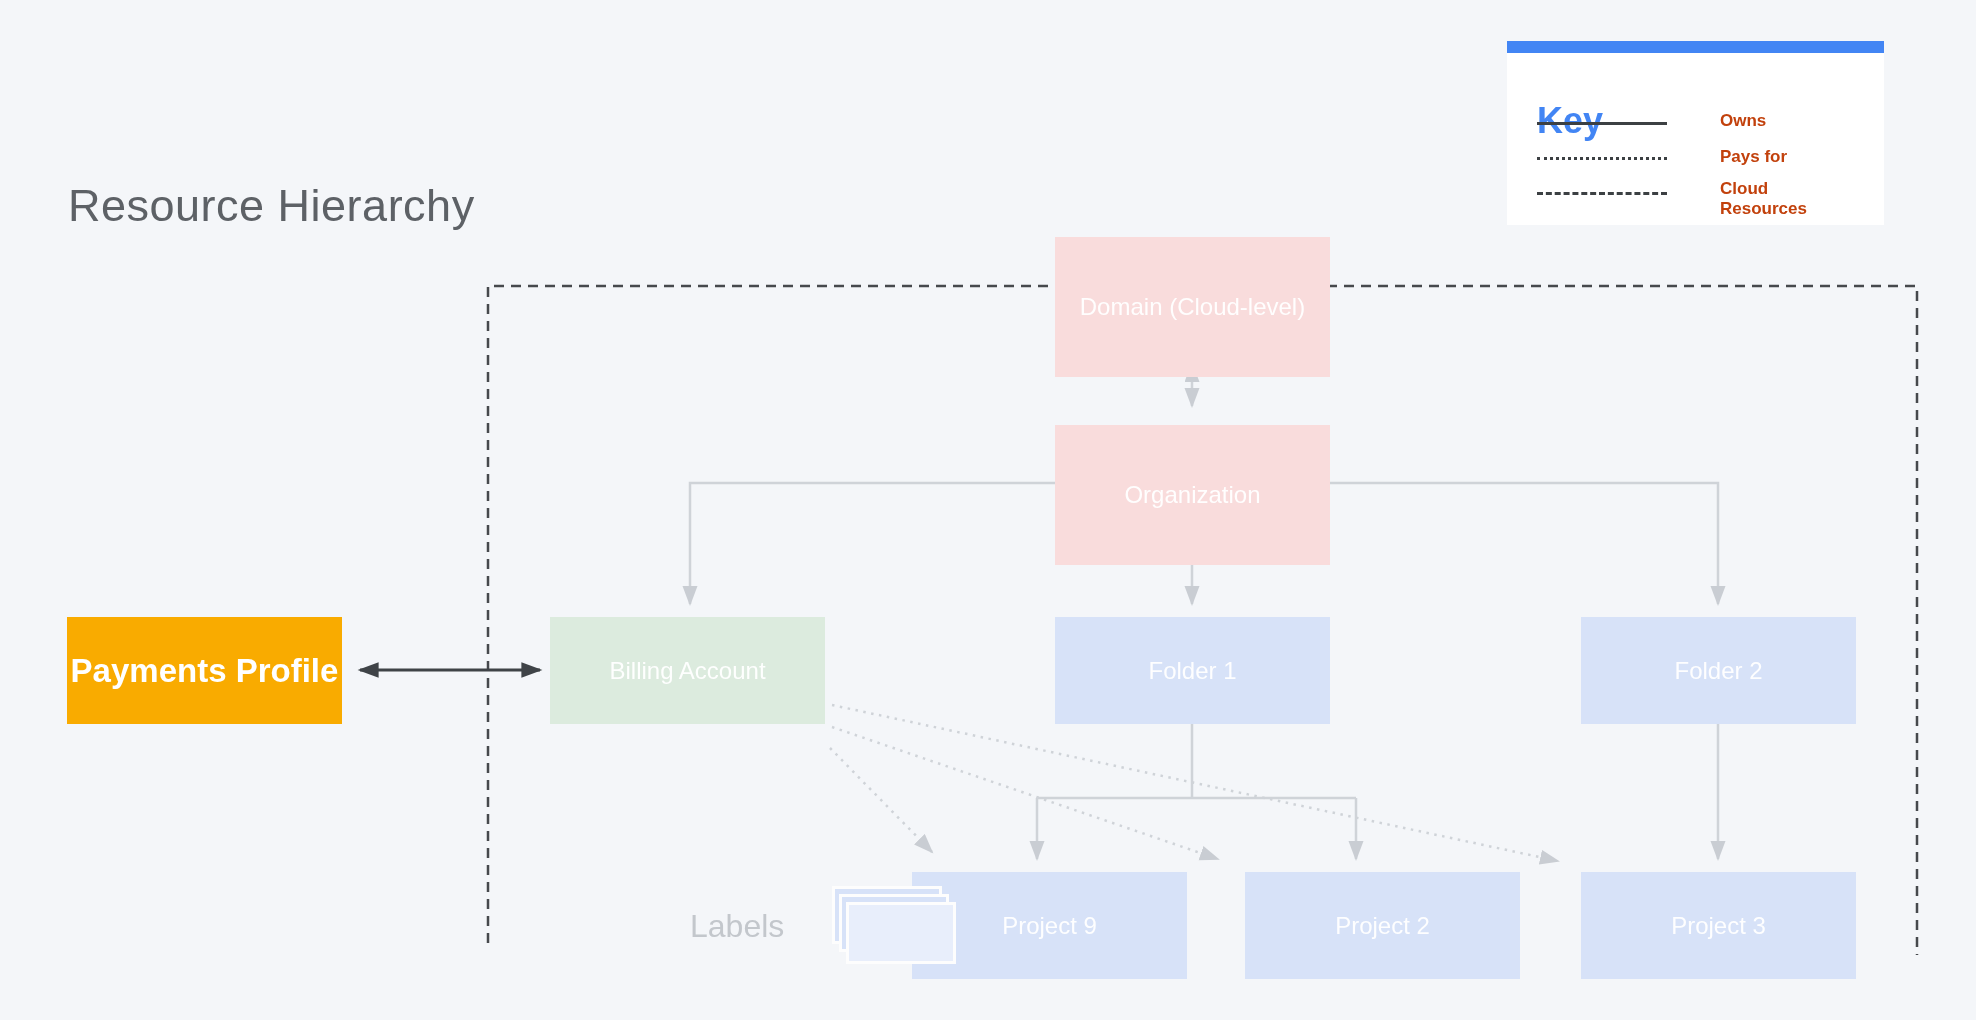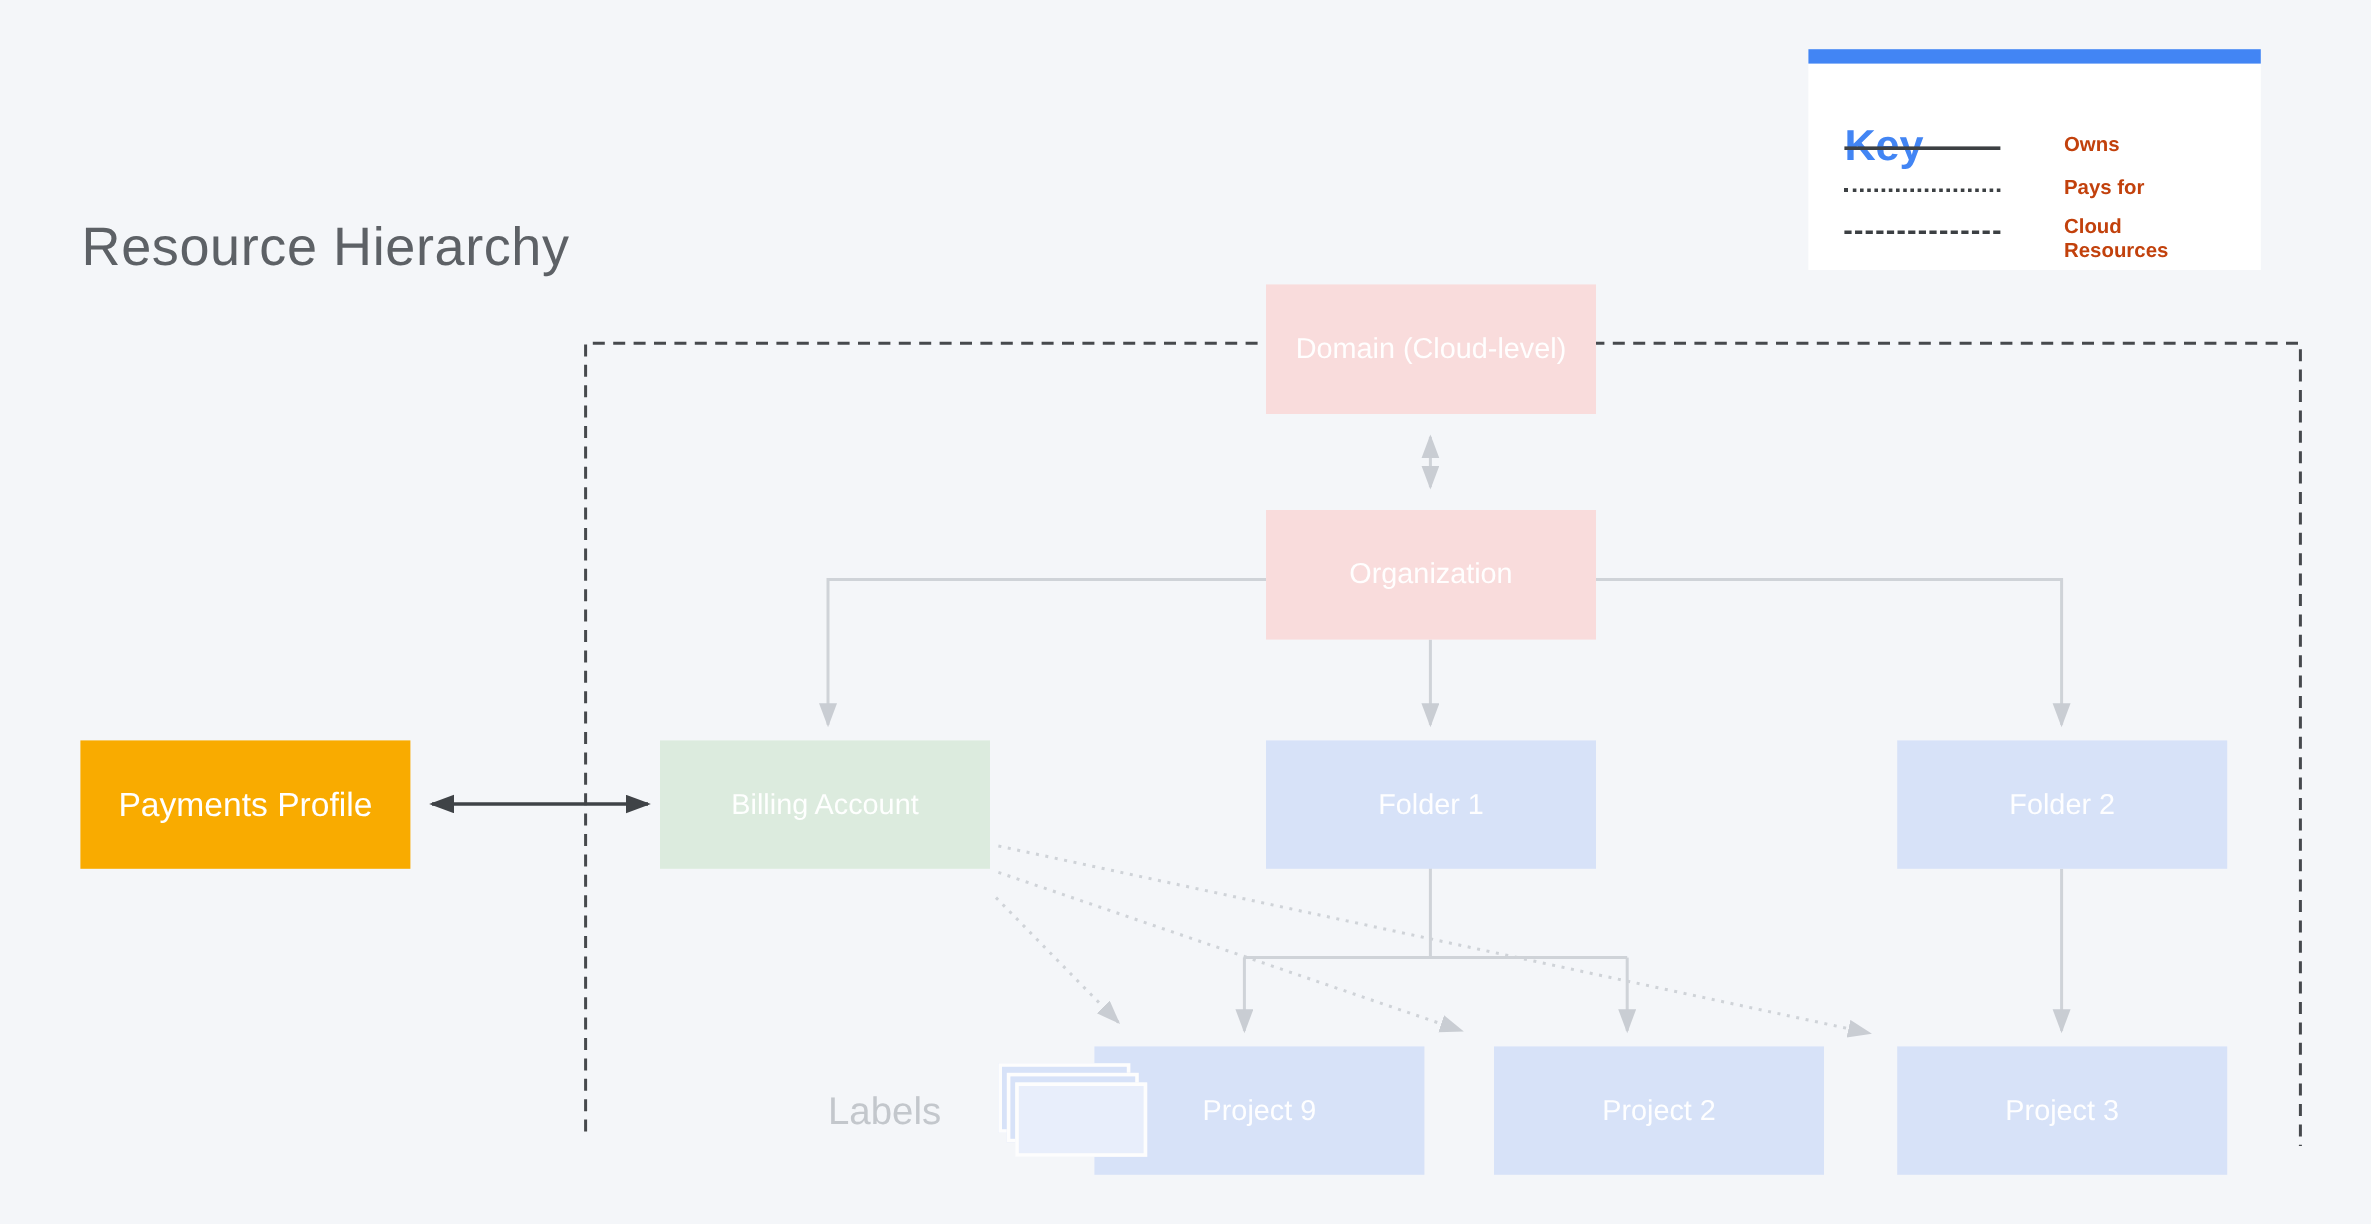--- a/index.html
+++ b/index.html
@@ -25,24 +25,24 @@
   .darkline{stroke:#3f4347;stroke-width:3;fill:none;}
 
   
   .node{
     position:absolute;z-index:2;
     display:flex;align-items:center;justify-content:center;
     width:275px;height:107px;
     font-size:24px;color:rgba(255,255,255,.96);
     text-align:center;
   }
-  .node.pink{background:#f9dcdc;height:108px;}
+  .node.pink{background:#f9dcdc;height:140px;}
   .node.green{background:#dcebde;}
   .node.blue{background:#d7e2f8;}
-  .node.yellow{background:#f9ab00;font-weight:normal;font-size:28px;color:#ffffff;}
+  .node.yellow{background:#f9ab00;font-weight:bold;font-size:33px;color:#ffffff;}
 
   .n-domain{left:1055px;top:237px;}
   .n-organization{left:1055px;top:425px;justify-content:center;}
   .n-payments{left:67px;top:617px;}
   .n-billing{left:550px;top:617px;}
   .n-folder1{left:1055px;top:617px;}
   .n-folder2{left:1581px;top:617px;}
   .n-project1{left:912px;top:872px;}
   .n-project2{left:1245px;top:872px;}
   .n-project3{left:1581px;top:872px;}

